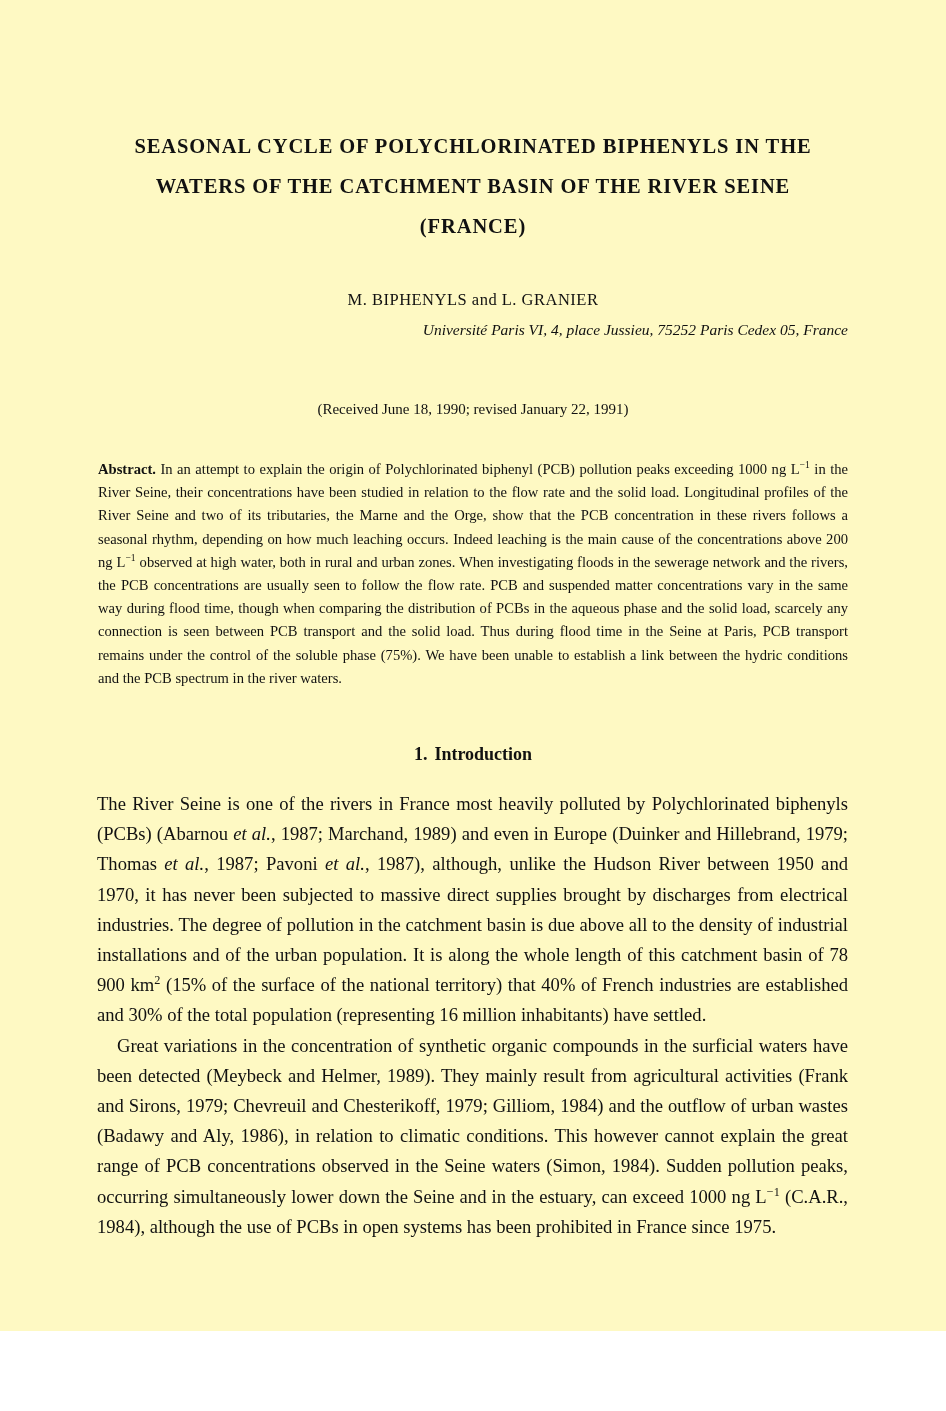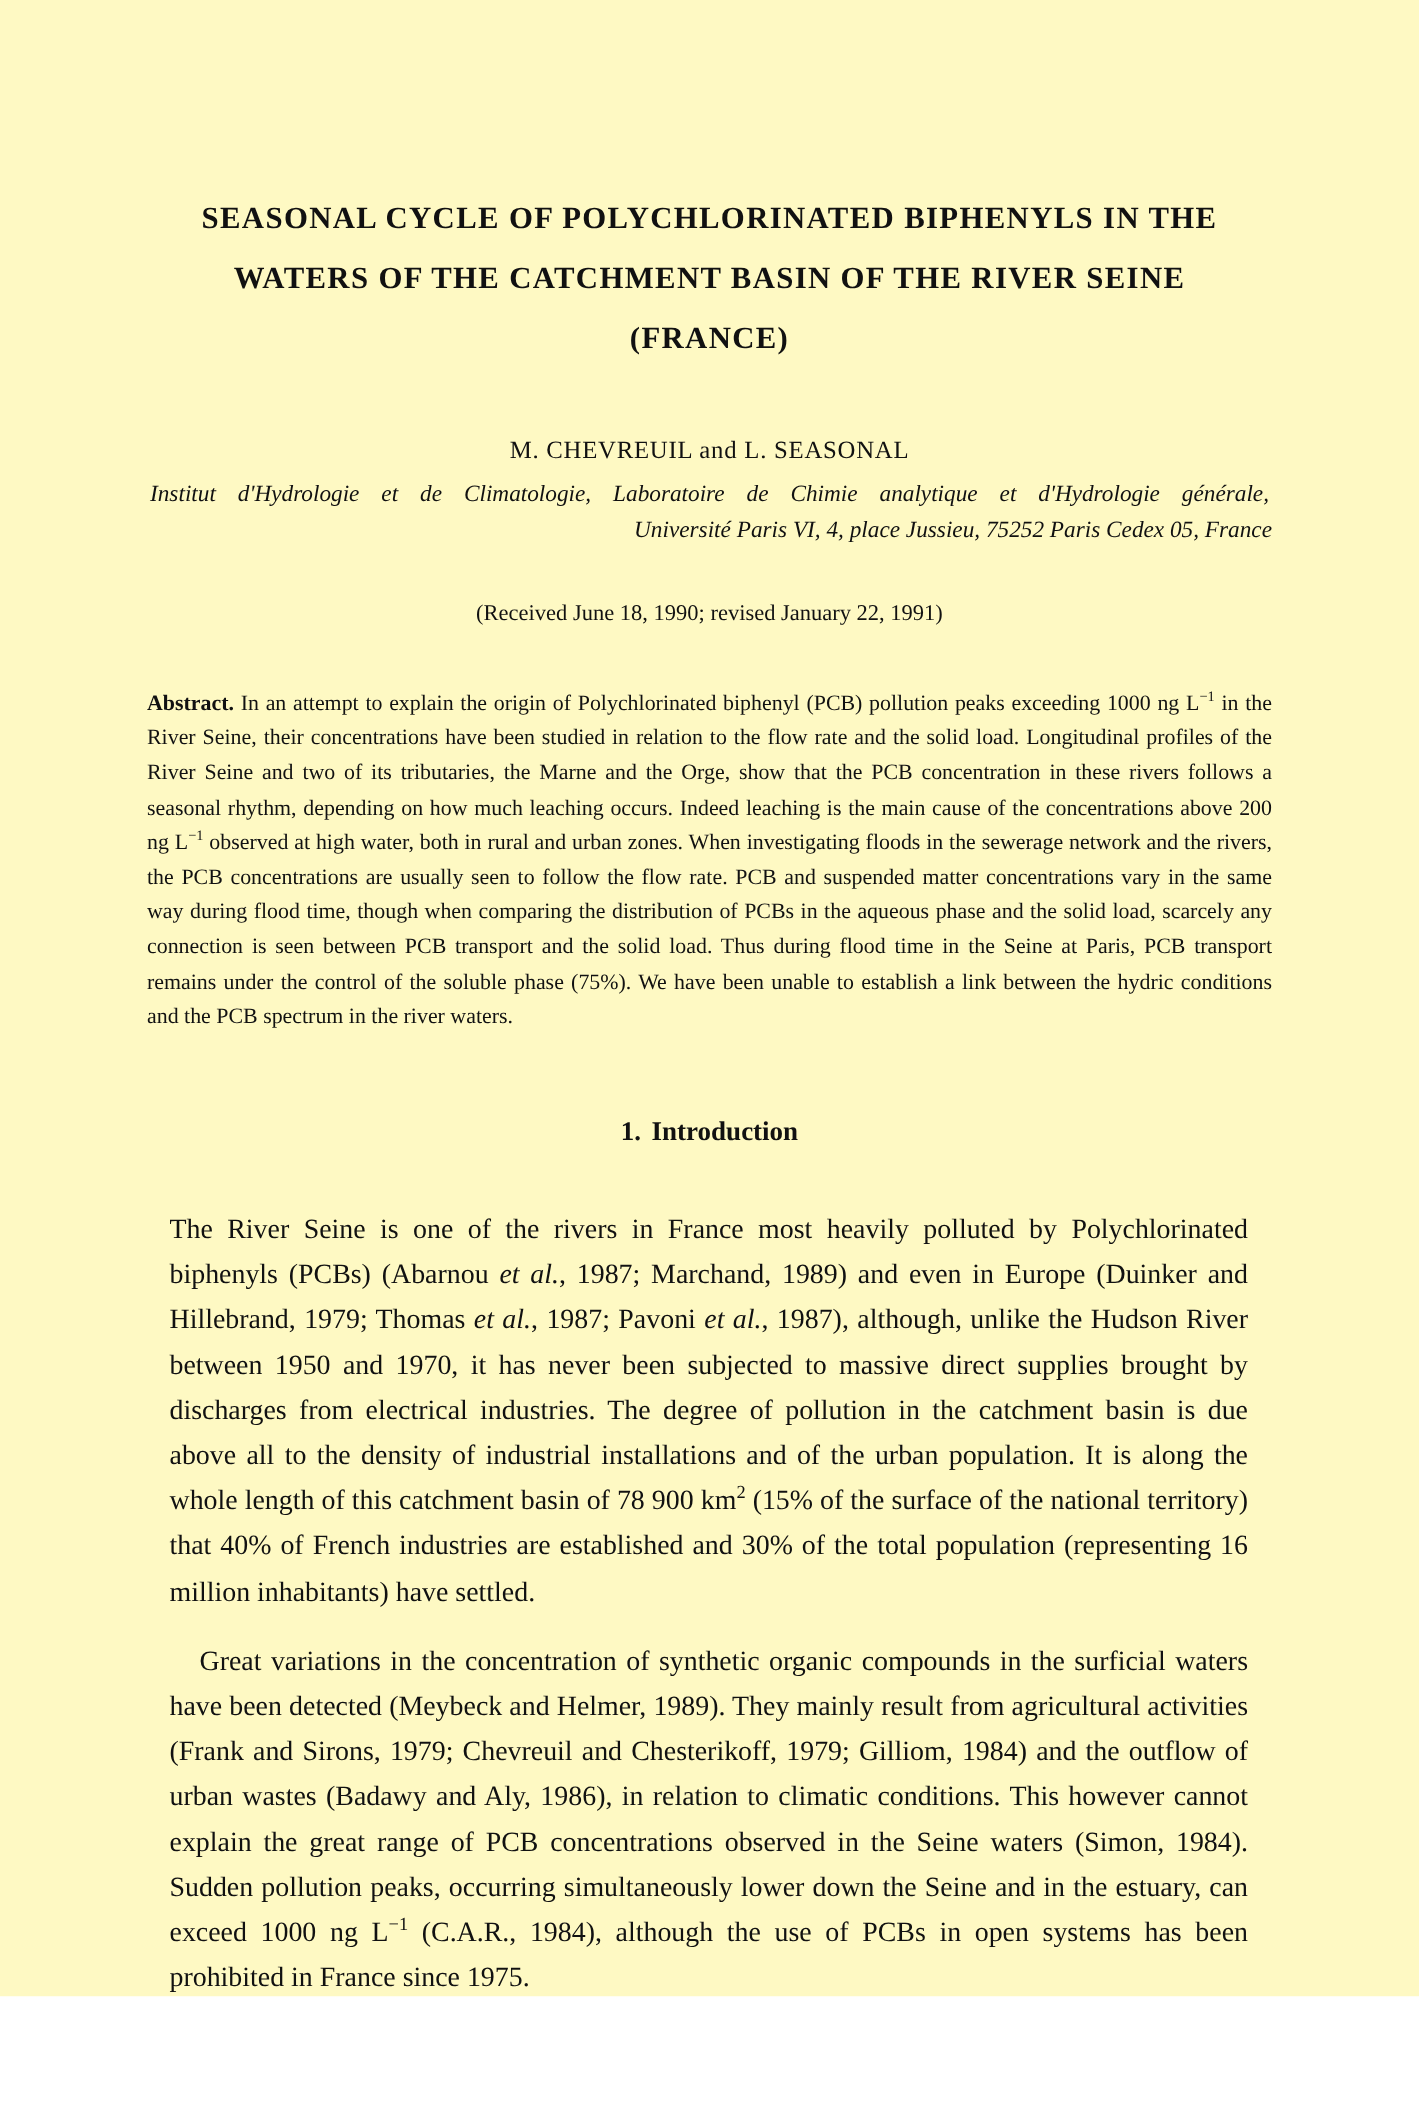--- a/index.html
+++ b/index.html
@@ -114,21 +114,21 @@
     position: absolute;
     left: 97px;
     top: 789px;
     width: 751px;
     font-size: 18.6px;
     line-height: 30.2px;
     text-align: justify;
     text-justify: inter-word;
   }
   .body-text p {
-    margin: 16px;
+    margin: 0;
   }
   .body-text p.indent {
     text-indent: 20px;
   }
 
   
   .footer {
     position: absolute;
     left: 98px;
     top: 1325px;
@@ -160,24 +160,23 @@
 <body>
 
 <div class="page">
 
   <div class="title-block">
     <div class="title-line">SEASONAL CYCLE OF POLYCHLORINATED BIPHENYLS IN THE</div>
     <div class="title-line">WATERS OF THE CATCHMENT BASIN OF THE RIVER SEINE</div>
     <div class="title-line">(FRANCE)</div>
   </div>
 
-  <div class="authors">M. CHEVREUIL and L. SEASONAL</div>
+  <div class="authors">M. BIPHENYLS and L. GRANIER</div>
 
   <div class="affiliation">
-    <span class="aff-line-1">Institut d'Hydrologie et de Climatologie, Laboratoire de Chimie analytique et d'Hydrologie générale,</span>
     <span class="aff-line-2">Université Paris VI, 4, place Jussieu, 75252 Paris Cedex 05, France</span>
   </div>
 
   <div class="received">(Received June 18, 1990; revised January 22, 1991)</div>
 
   <div class="abstract">
     <span class="abstract-label">Abstract.</span><span> In an attempt to explain the origin of Polychlorinated biphenyl (PCB) pollution peaks exceeding 1000 ng L</span><sup>−1</sup><span> in the River Seine, their concentrations have been studied in relation to the flow rate and the solid load. Longitudinal profiles of the River Seine and two of its tributaries, the Marne and the Orge, show that the PCB concentration in these rivers follows a seasonal rhythm, depending on how much leaching occurs. Indeed leaching is the main cause of the concentrations above 200 ng L</span><sup>−1</sup><span> observed at high water, both in rural and urban zones. When investigating floods in the sewerage network and the rivers, the PCB concentrations are usually seen to follow the flow rate. PCB and suspended matter concentrations vary in the same way during flood time, though when comparing the distribution of PCBs in the aqueous phase and the solid load, scarcely any connection is seen between PCB transport and the solid load. Thus during flood time in the Seine at Paris, PCB transport remains under the control of the soluble phase (75%). We have been unable to establish a link between the hydric conditions and the PCB spectrum in the river waters.</span>
   </div>
 
   <div class="section-heading">

